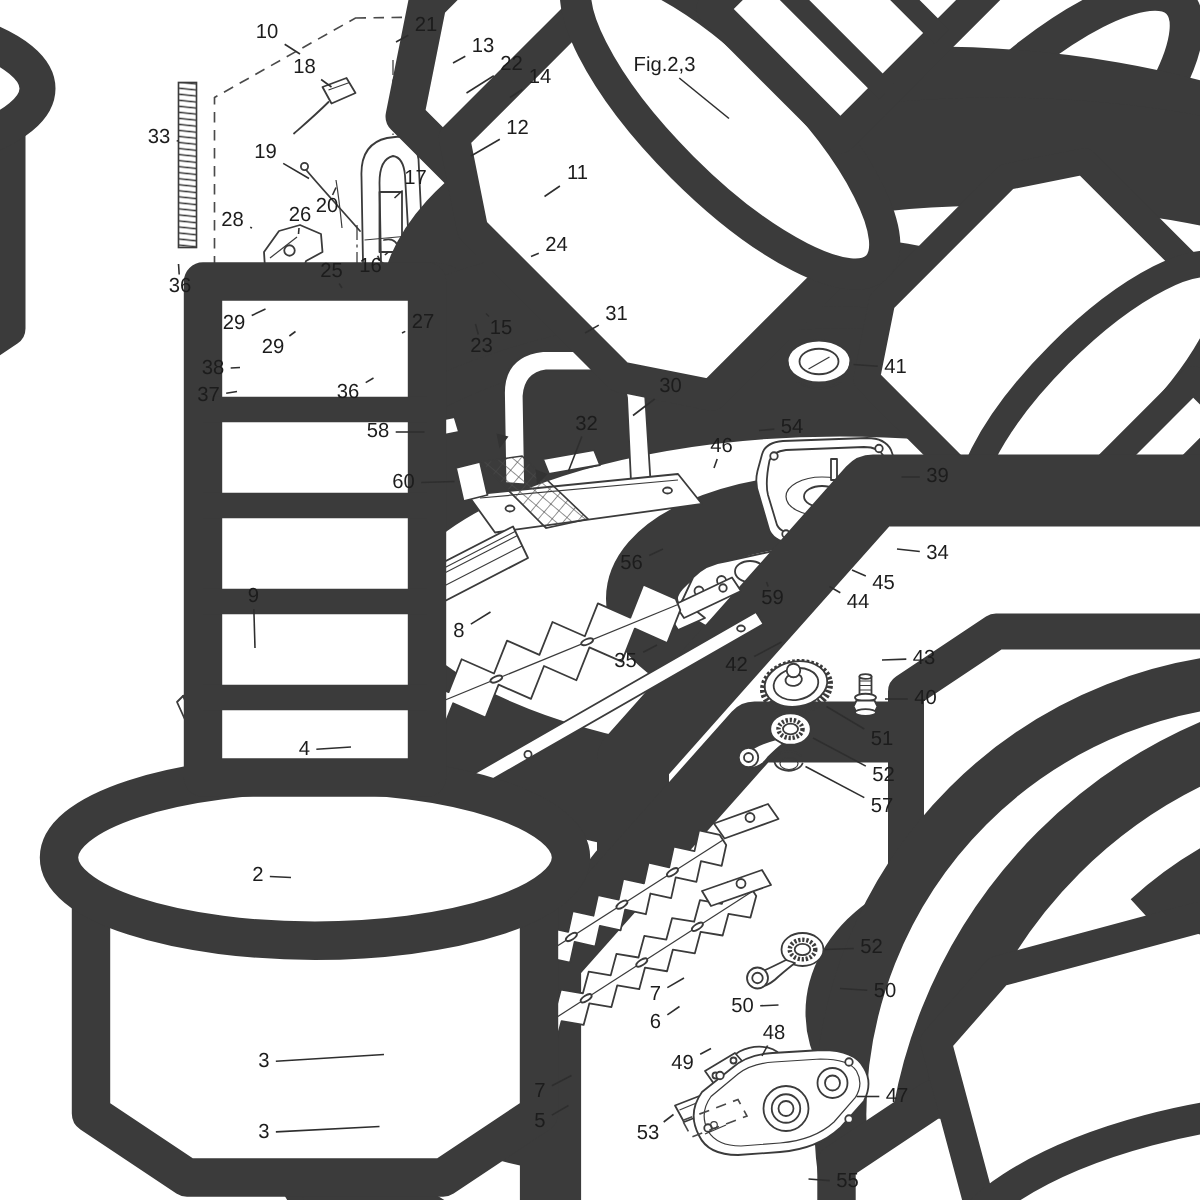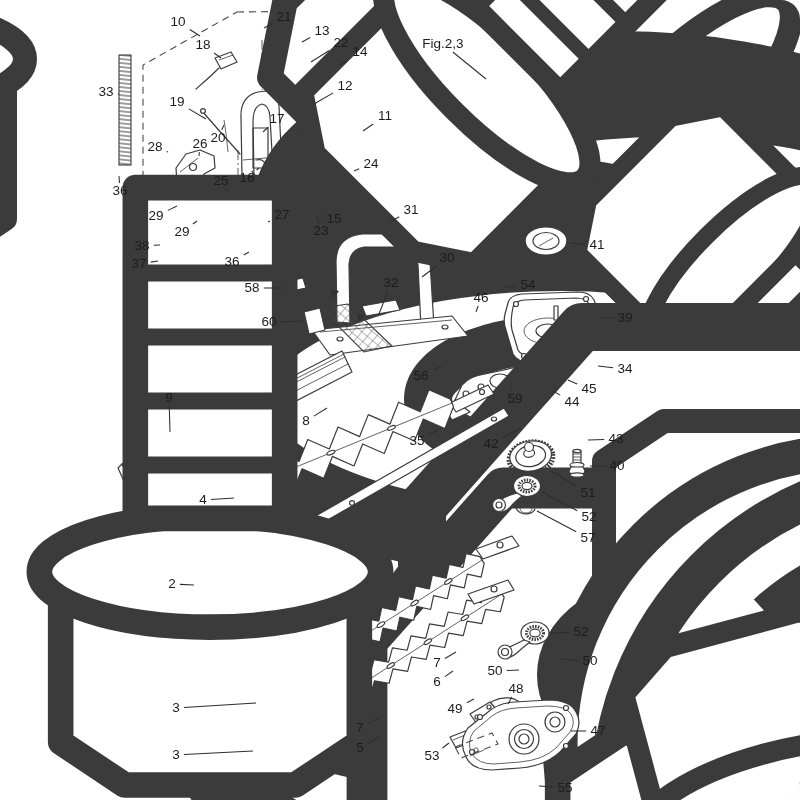--- a/index.html
+++ b/index.html
@@ -1,16 +1,16 @@
 <!DOCTYPE html>
 <html><head>
 <meta charset="utf-8">
 <style>
   html,body{margin:0;padding:0;background:#ffffff;}
-  .stage{position:relative;width:800px;height:800px;background:#ffffff;overflow:hidden;border-radius:19px;}
+  .stage{position:relative;width:800px;height:800px;background:#ffffff;overflow:hidden;}
   svg{position:absolute;left:0;top:0;}
   svg text{font-family:"Liberation Sans","DejaVu Sans",sans-serif;font-size:13.5px;fill:#1c1c1c;}
   .ln{stroke:#3b3b3b;stroke-width:1.2;fill:none;stroke-linejoin:round;stroke-linecap:round;}
   .fw{stroke:#3b3b3b;stroke-width:1.2;fill:#ffffff;stroke-linejoin:round;}
   .thin{stroke:#3b3b3b;stroke-width:0.8;fill:none;}
   .cl{stroke:#5a5a5a;stroke-width:1;fill:none;stroke-dasharray:10 3 2 3;}
   .db{stroke:#4a4a4a;stroke-width:1.1;fill:none;stroke-dasharray:7 5;}
   .ph{stroke:#4a4a4a;stroke-width:1.05;fill:none;stroke-dasharray:9 3 2 3;stroke-linejoin:round;}
   .ldr{stroke:#2e2e2e;stroke-width:1.05;}
   .knurl{stroke:#3b3b3b;fill:none;}

